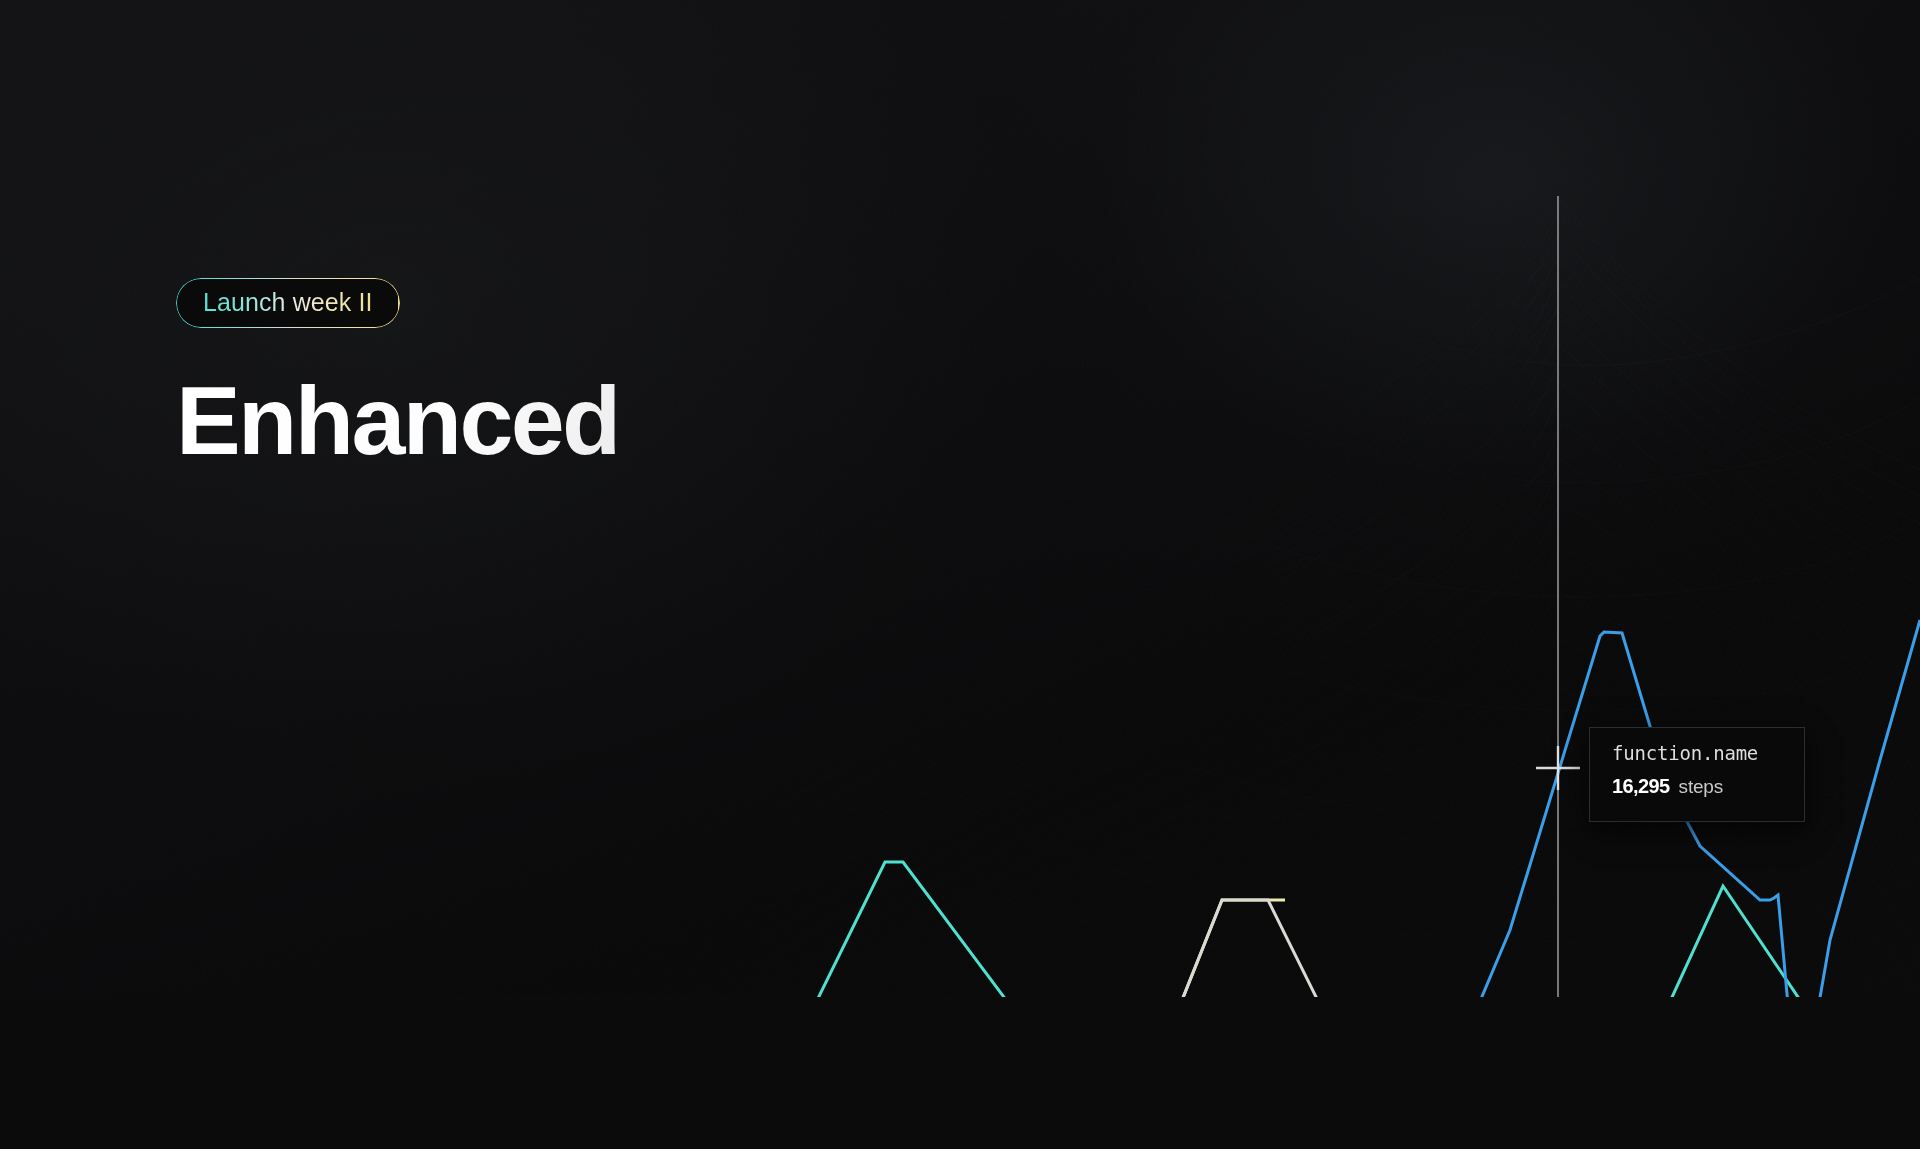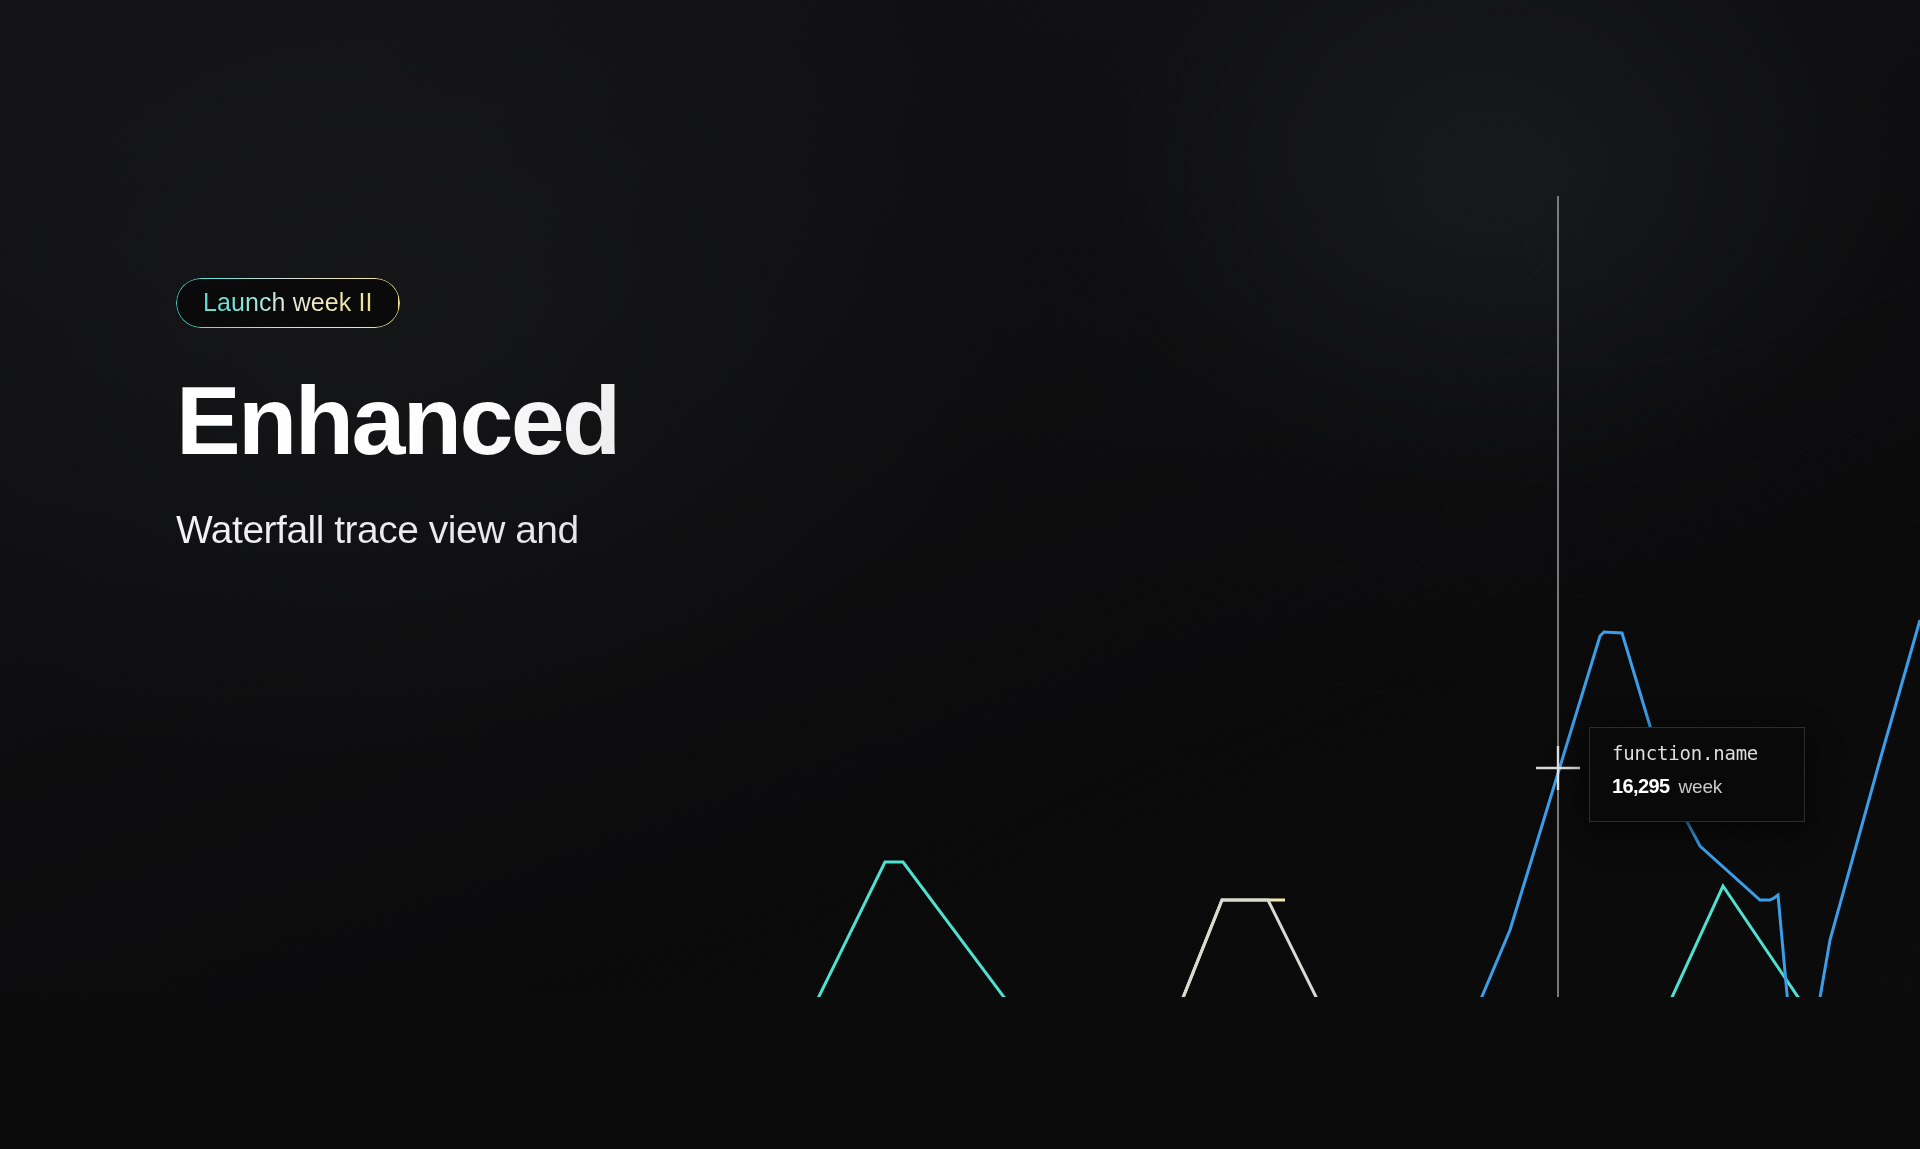--- a/index.html
+++ b/index.html
@@ -234,26 +234,25 @@
 
     <div class="badge">
       <span class="badge-text">Launch week II</span>
     </div>
 
     <h1 id="headline">
       <span class="ln">Enhanced</span>
     </h1>
 
     <p id="subhead">
-      <span class="ln">Waterfall trace view and</span>
     </p>
 
   </div>
 
   <div id="tooltip" style="left: 1589px; top: 727px; background: rgb(9, 9, 10); border-color: rgb(44, 45, 47);">
     <div class="tt-name">function.name</div>
     <div class="tt-row">
       <span class="tt-value">16,295</span>
-      <span class="tt-unit">week</span>
+      <span class="tt-unit">steps</span>
     </div>
   </div>
 
 </div>
 
 </body></html>

